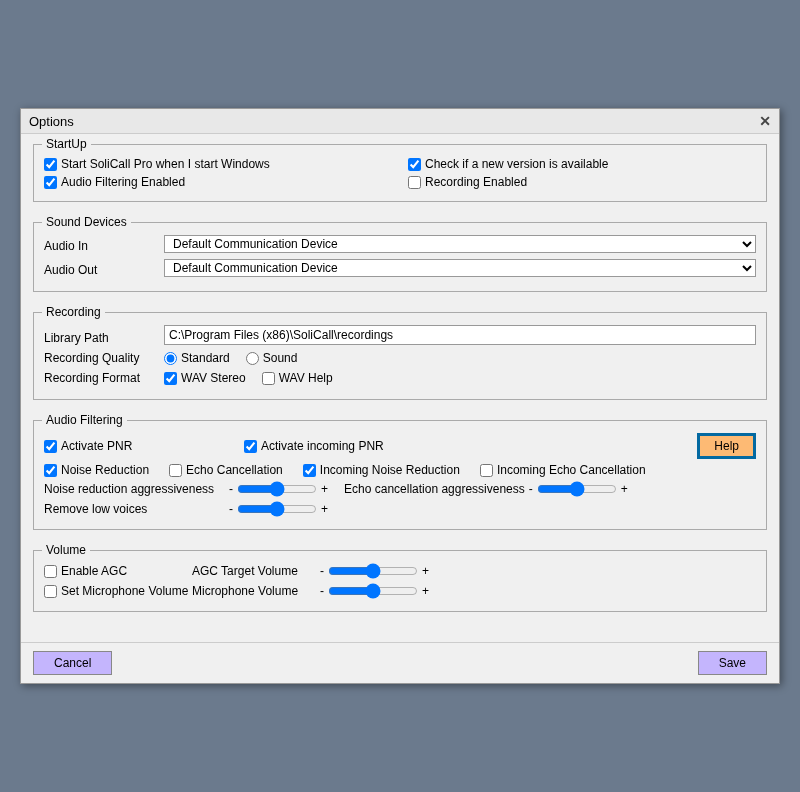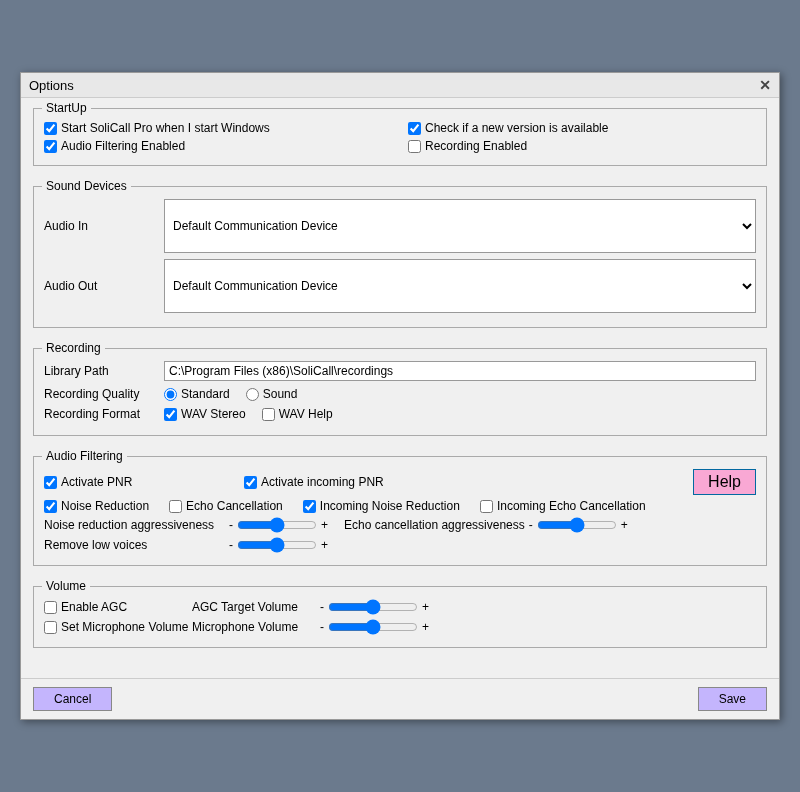--- a/index.html
+++ b/index.html
@@ -77,30 +77,30 @@
       align-items: center;
       gap: 4px;
       cursor: default;
       white-space: nowrap;
     }
     input[type="checkbox"], input[type="radio"] {
       margin: 0;
     }
     .field-row {
       display: flex;
-      align-items: center;
+      align-items: flex-end;
       margin-bottom: 6px;
     }
     .field-label {
       width: 120px;
       flex-shrink: 0;
     }
     select {
       flex: 1;
-      padding: 18px 4px;
+      padding: 0 4px;
       font-size: 12px;
       border: 1px solid #999;
       background: white;
     }
     .text-input {
       flex: 1;
       padding: 2px 4px;
       font-size: 12px;
       border: 1px solid #999;
       background: white;
@@ -113,23 +113,23 @@
     .checkbox-row {
       display: flex;
       align-items: center;
       gap: 20px;
       flex-wrap: wrap;
       margin-bottom: 4px;
     }
     .help-btn {
       margin-left: auto;
       padding: 3px 14px;
-      font-size: 16px;
-      border: 1px solid #0369a1;
-      background: #f9a8d4;
+      font-size: 12px;
+      border: 3px solid #0369a1;
+      background: #fdba74;
       cursor: pointer;
     }
     .slider-row {
       display: flex;
       align-items: center;
       margin-bottom: 4px;
     }
     .slider-label {
       width: 185px;
       flex-shrink: 0;

